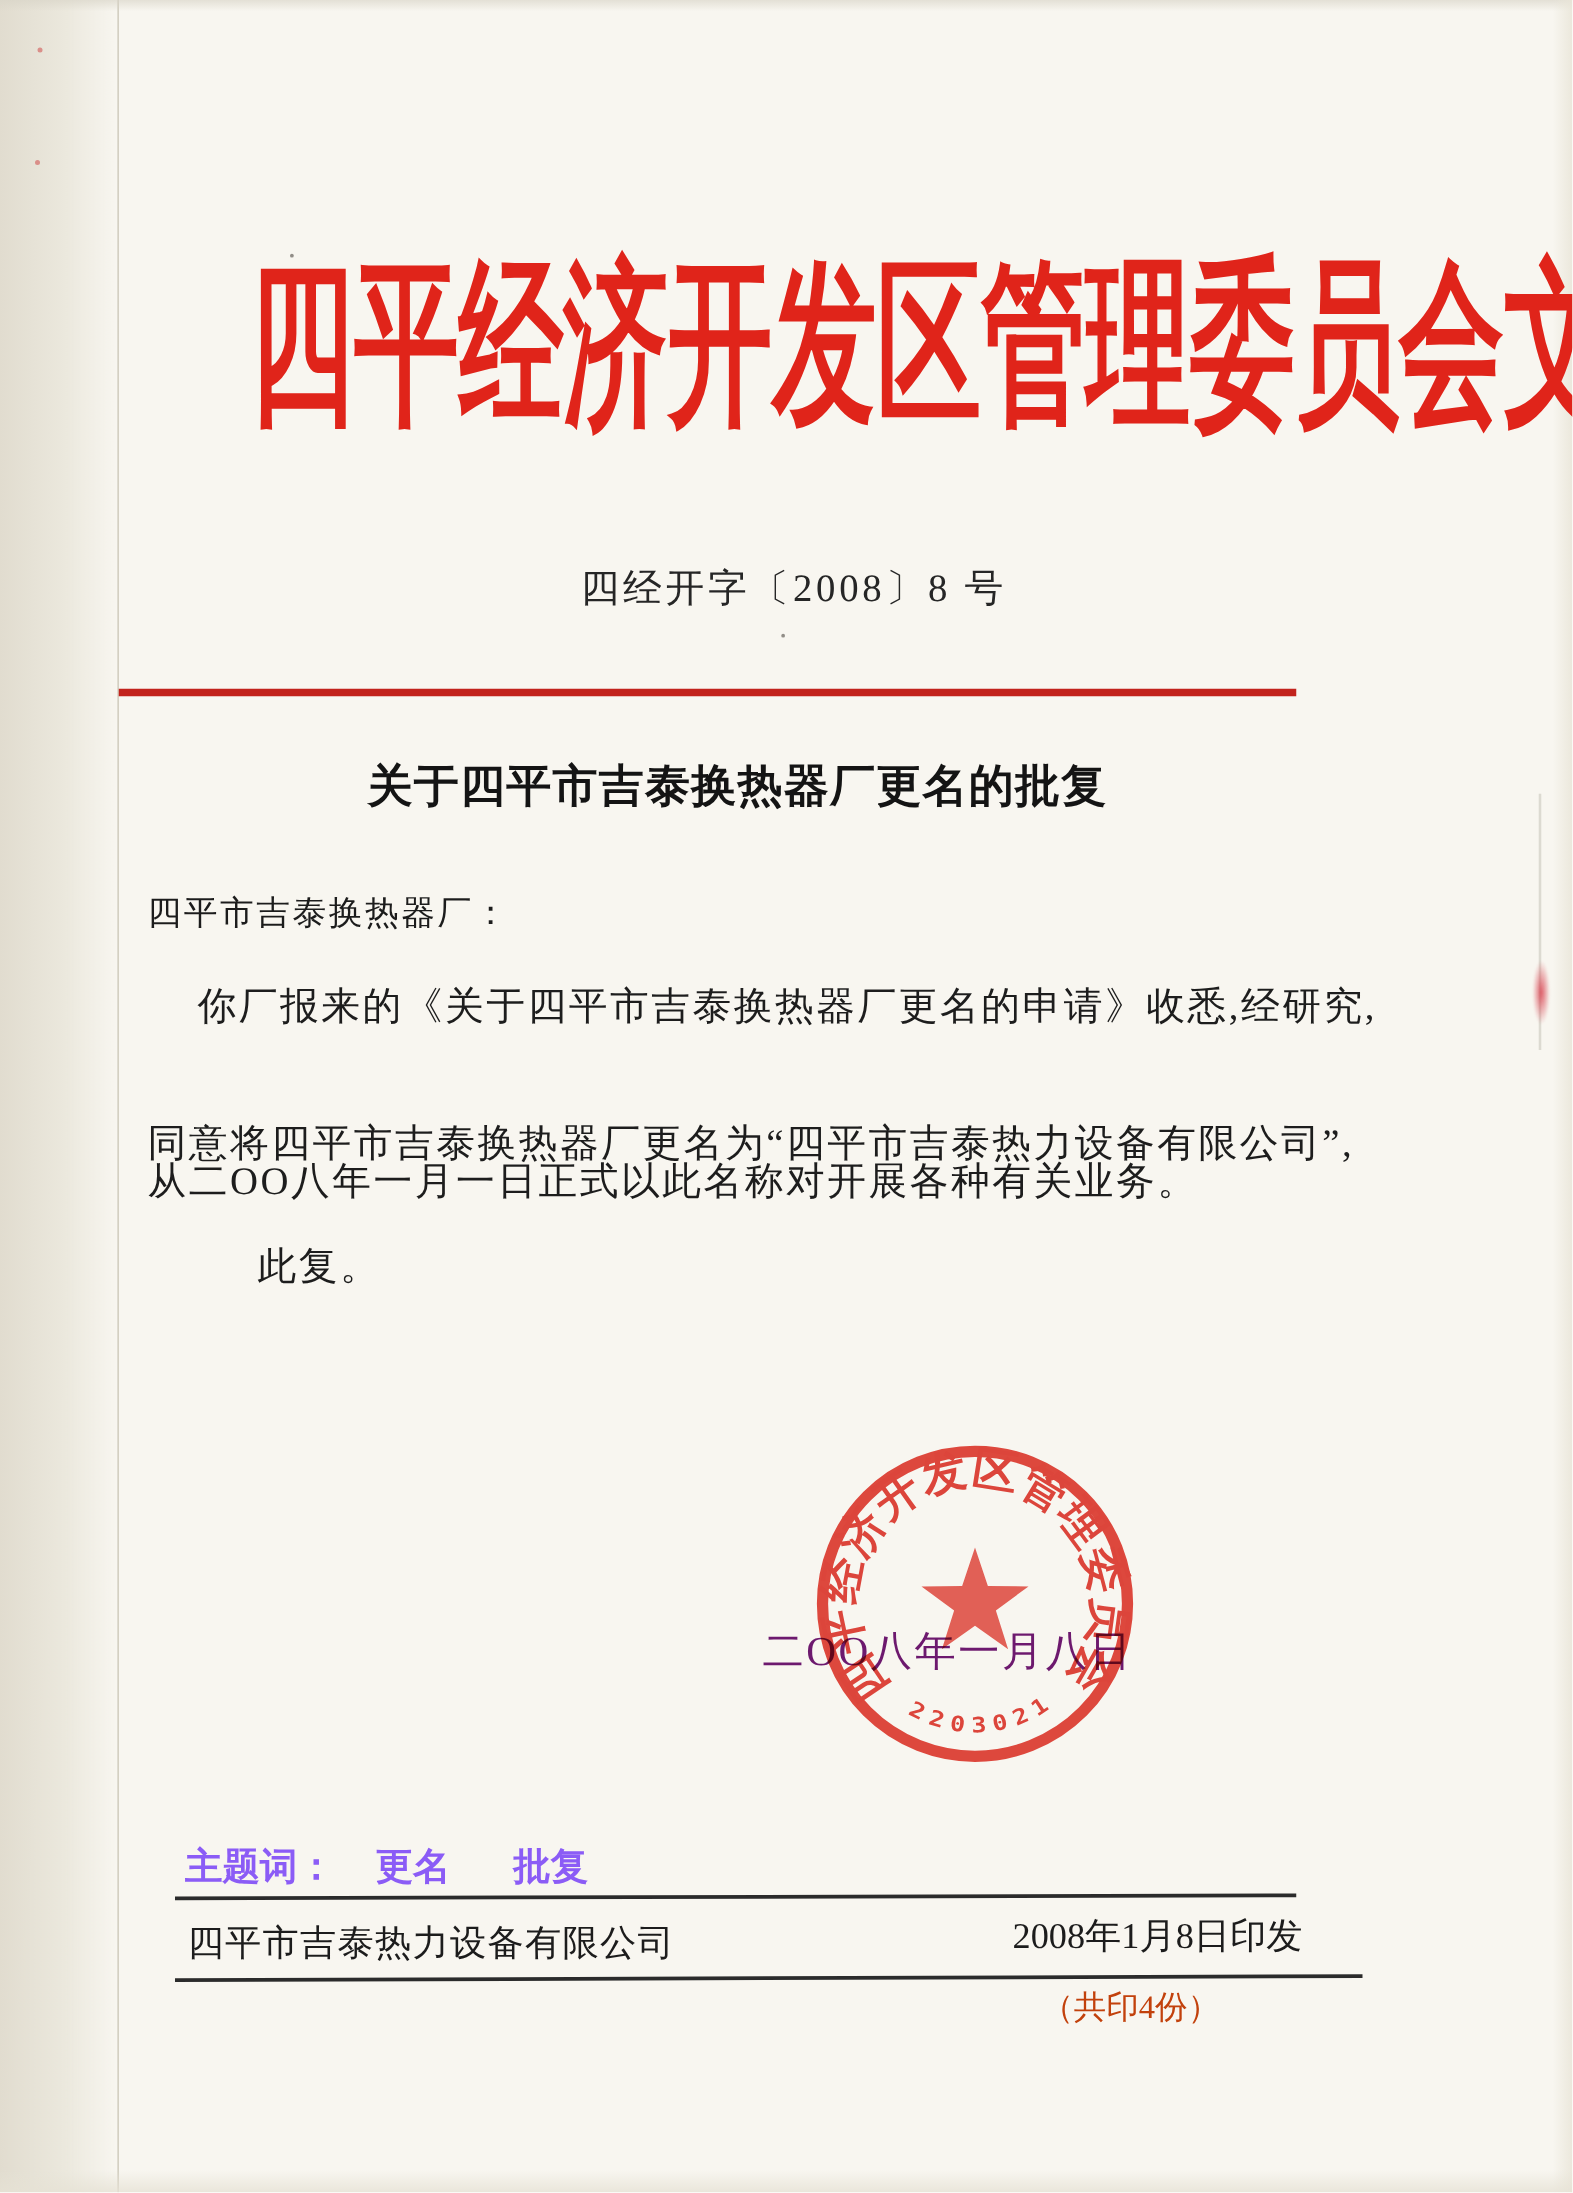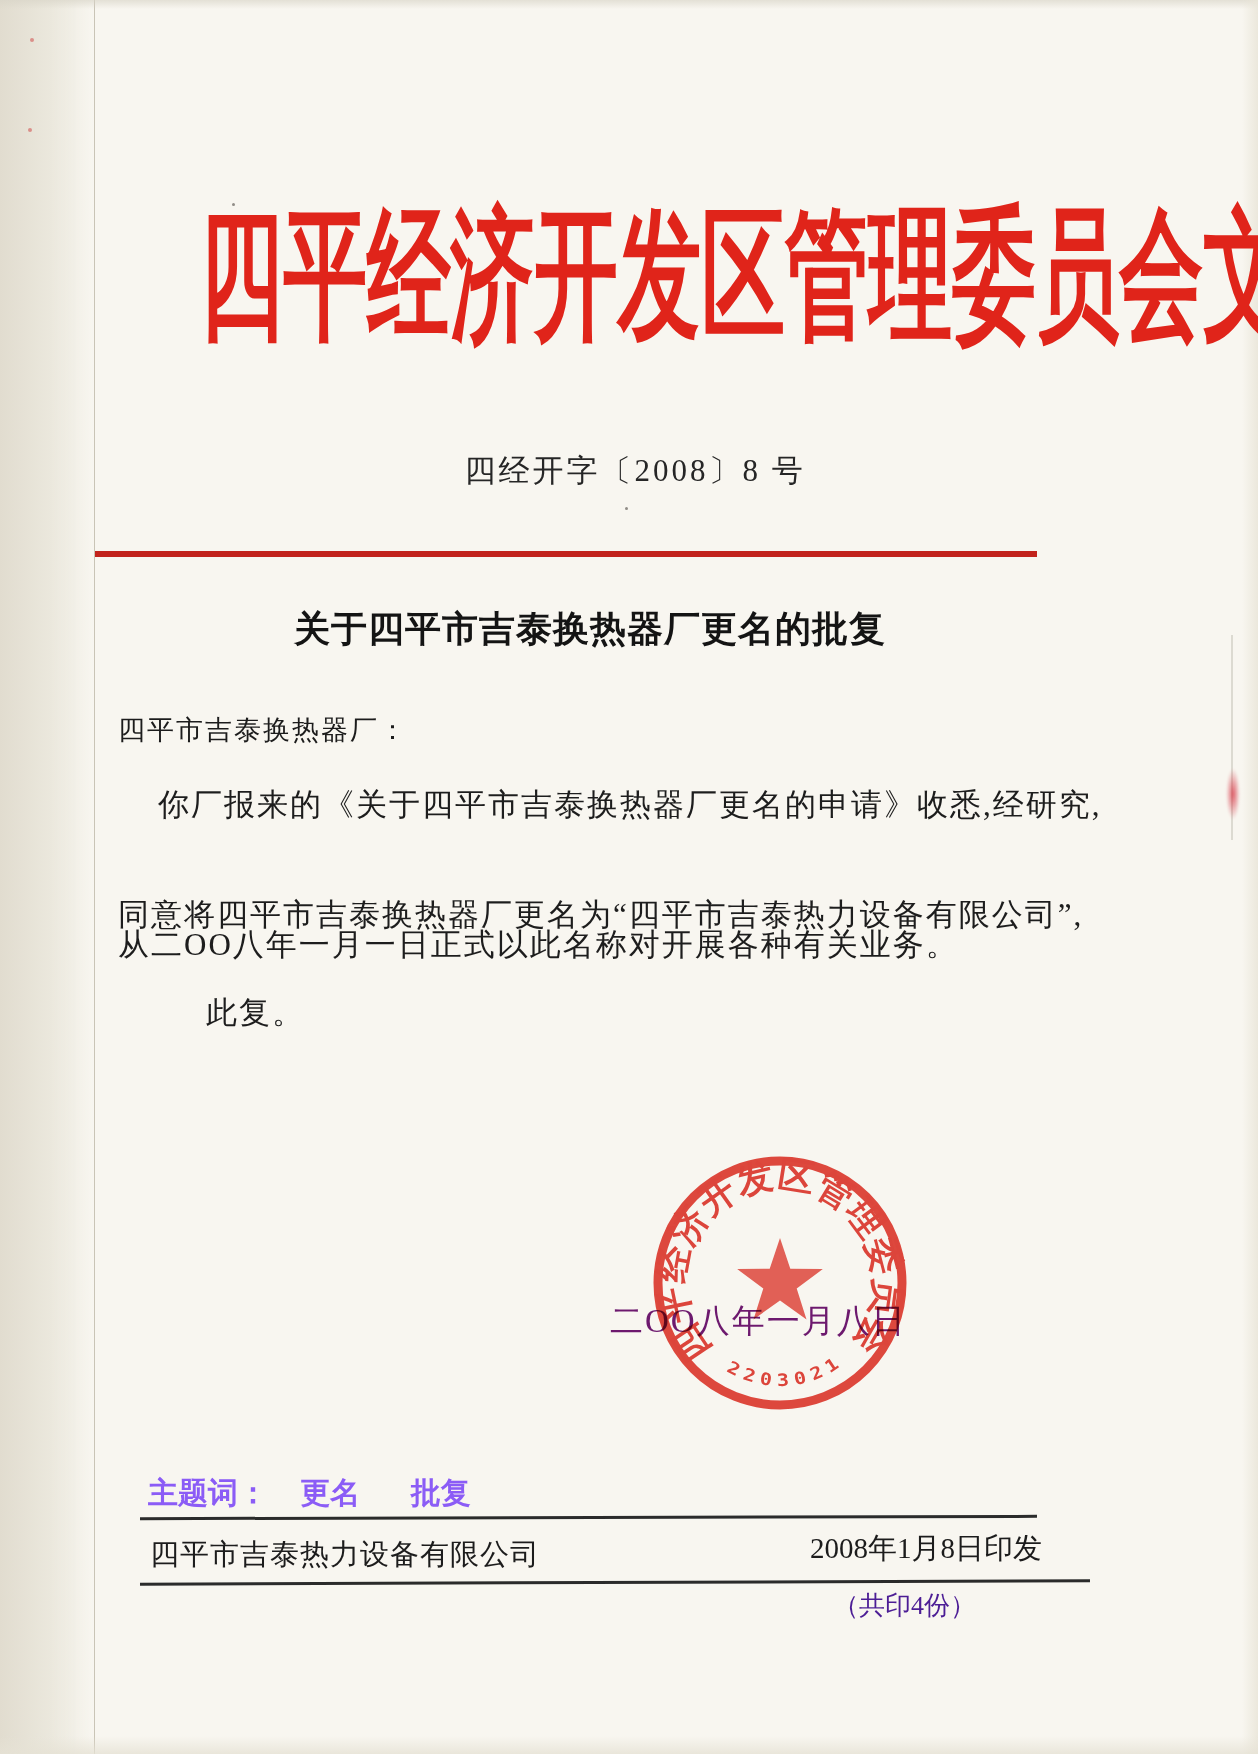--- a/index.html
+++ b/index.html
@@ -66,21 +66,21 @@
   .subject-row { position:absolute; top:1473px; left:148px; font-size:30px; font-weight:bold;
     font-family:"Liberation Sans","DejaVu Sans",sans-serif; color:#8b5cf6; }
   .subject-row .label { margin-right:24px; }
   .subject-row .term2 { margin-left:42px; }
   .footer-rule-1 { position:absolute; top:1516px; left:140px; width:897px; height:3px;
     background:#2b2b2b; transform:rotate(-0.15deg); }
   .footer-rule-2 { position:absolute; top:1581px; left:140px; width:950px; height:3px;
     background:#2b2b2b; transform:rotate(-0.2deg); }
   .footer-office { position:absolute; top:1535px; left:150px; font-size:29px; letter-spacing:1px; }
   .footer-print-date { position:absolute; top:1529px; left:810px; font-size:29px; }
-  .copies-note { position:absolute; top:1588px; left:833px; font-size:26px; color:#4c1d95; }
+  .copies-note { position:absolute; top:1588px; left:833px; font-size:26px; color:#c2410c; }
 </style>
 </head>
 <body>
 
 <div class="page">
 
   <div class="left-band"></div>
   <div class="top-band"></div>
   <div class="right-band"></div>
   <div class="bottom-band"></div>

